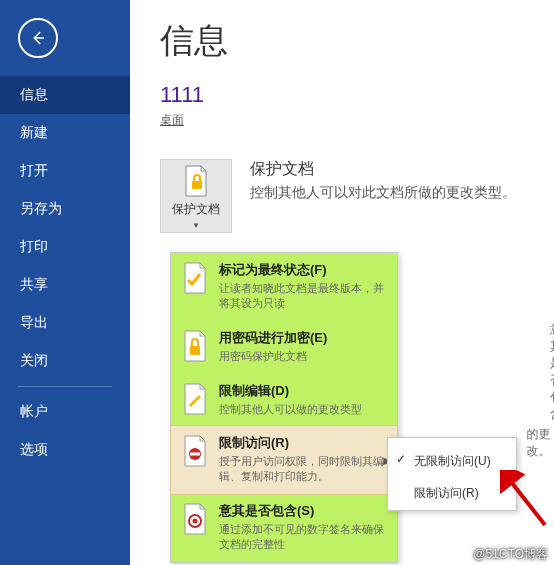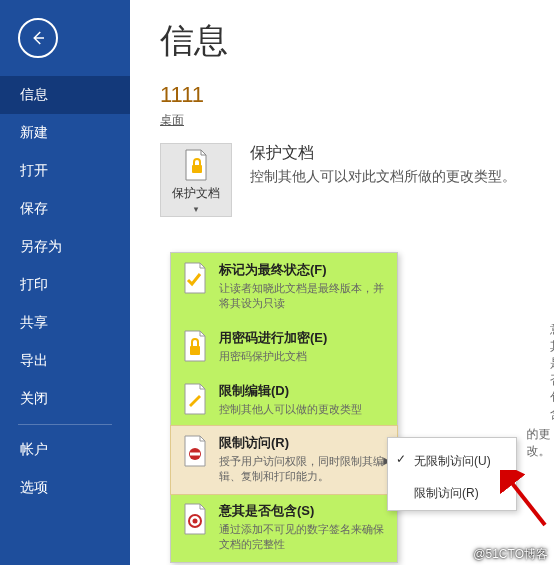--- a/index.html
+++ b/index.html
@@ -6,22 +6,22 @@
   body { font-family: "Microsoft YaHei", "Segoe UI", sans-serif; font-size: 13px; color: #333; background: #fff; width: 554px; height: 565px; overflow: hidden; position: relative; }
   .app { display: flex; height: 100%; }
   .sidebar { width: 130px; background: #1e4e9c; color: #fff; display: flex; flex-direction: column; padding-top: 10px; }
   .back-btn { width: 40px; height: 40px; border: 2px solid #fff; border-radius: 50%; display: flex; align-items: center; justify-content: center; margin: 8px 0 18px 18px; cursor: pointer; }
   .back-btn svg { width: 18px; height: 18px; fill: none; stroke: #fff; stroke-width: 2; }
   .nav-item { padding: 10px 20px; cursor: pointer; font-size: 14px; }
   .nav-item.active { background: #13397a; }
   .nav-sep { height: 1px; background: rgba(255,255,255,0.25); margin: 6px 18px; }
   .main { flex: 1; padding: 18px 22px 0 30px; position: relative; }
   h1 { font-size: 34px; font-weight: 300; color: #333; margin-bottom: 18px; }
-  .docname { color: #a16207; font-size: 22px; font-weight: 400; margin-bottom: 4px; }
-  .docloc { font-size: 12px; color: #555; margin-bottom: 14px; text-decoration: underline; }
+  .docname { color: #4c1d95; font-size: 22px; font-weight: 400; margin-bottom: 4px; }
+  .docloc { font-size: 12px; color: #555; margin-bottom: 30px; text-decoration: underline; }
   .protect-row { display: flex; align-items: flex-start; gap: 18px; }
   .protect-btn { width: 72px; height: 74px; background: #e6e6e6; border: 1px solid #d0d0d0; display: flex; flex-direction: column; align-items: center; justify-content: center; gap: 4px; cursor: pointer; position: relative; }
   .protect-btn .lbl { font-size: 12px; color: #333; }
   .protect-btn .caret { font-size: 9px; color: #555; line-height: 6px; }
   .protect-info .ttl { font-size: 16px; color: #333; margin-bottom: 4px; }
   .protect-info .desc { font-size: 14px; color: #555; text-align: center; }
   .dropdown { position: absolute; left: 170px; top: 252px; width: 228px; background: #bef264; border: 1px solid #c8c8c8; box-shadow: 2px 2px 6px rgba(0,0,0,0.2); z-index: 5; }
   .dd-item { display: flex; align-items: flex-start; gap: 10px; padding: 8px 10px 10px 10px; cursor: pointer; border-bottom: 0; }
   .dd-item.hover { background: #f3e6c8; outline: 1px solid #e0c98c; }
   .dd-item .icon { width: 28px; height: 34px; flex-shrink: 0; display: flex; align-items: center; justify-content: center; }
@@ -44,21 +44,20 @@
 <div class="app">
   <div class="sidebar">
     <div class="back-btn">
       <svg viewBox="0 0 24 24">
           <path d="M15 4 L7 12 L15 20 M7 12 H20"></path>
         </svg>
     </div>
     <div class="nav-item active">信息</div>
     <div class="nav-item">新建</div>
     <div class="nav-item">打开</div>
-    <div class="nav-item">保存</div>
     <div class="nav-item">另存为</div>
     <div class="nav-item">打印</div>
     <div class="nav-item">共享</div>
     <div class="nav-item">导出</div>
     <div class="nav-item">关闭</div>
     <div class="nav-sep"></div>
     <div class="nav-item">帐户</div>
     <div class="nav-item">选项</div>
   </div>
 

